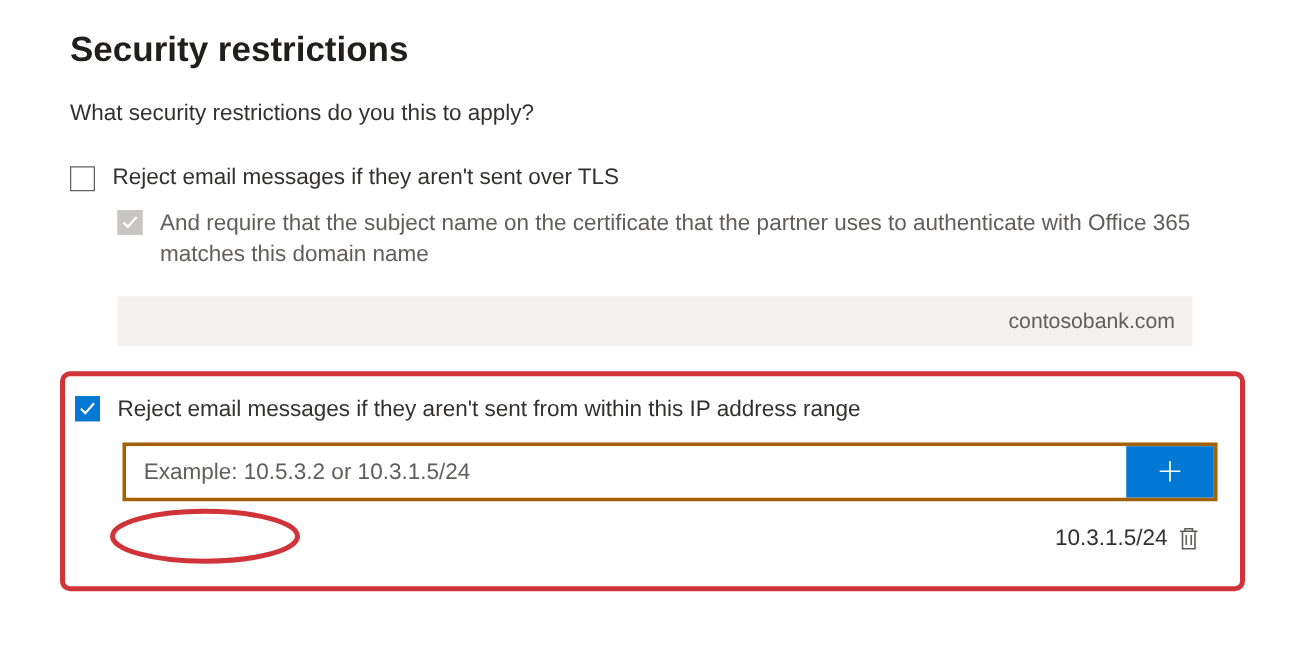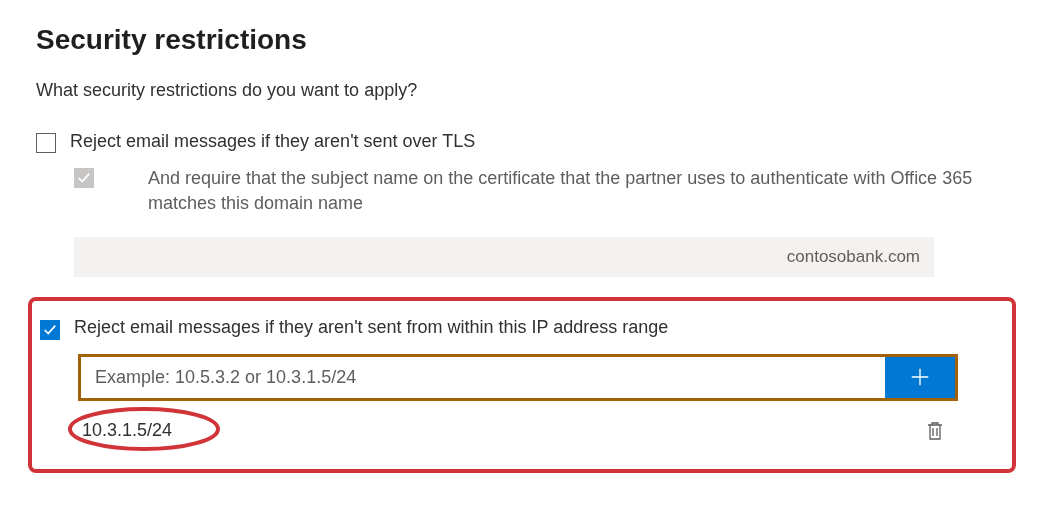--- a/index.html
+++ b/index.html
@@ -8,21 +8,21 @@
     body {
       margin: 0;
       padding: 0;
       font-family: 'Segoe UI', Tahoma, Geneva, Verdana, sans-serif;
       font-size: 16px;
       color: #323130;
       background: #ffffff;
       width: 1052px;
     }
     .container {
-      padding: 24px 36px;
+      padding: 24px 56px;
       position: relative;
     }
     h1 {
       font-size: 28px;
       font-weight: 700;
       margin: 0 0 24px 0;
       color: #201f1e;
     }
     .subtitle {
       font-size: 18px;
@@ -66,21 +66,20 @@
       line-height: 1.4;
     }
     .sub-section {
       margin-left: 38px;
       margin-top: 8px;
     }
     .sub-option {
       display: flex;
       align-items: flex-start;
       margin-bottom: 14px;
-      gap: 40px;
     }
     .sub-option .option-label {
       color: #605e5c;
     }
     .domain-input {
       width: 100%;
       max-width: 860px;
       padding: 10px 14px;
       font-size: 17px;
       color: #605e5c;
@@ -96,21 +95,21 @@
       border-radius: 8px;
       padding: 14px 18px 24px 2px;
       margin-top: 20px;
       margin-left: -8px;
     }
     .ip-section-inner {
       padding-left: 6px;
     }
     .ip-option-row {
       display: flex;
-      align-items: flex-end;
+      align-items: flex-start;
       margin-bottom: 14px;
     }
     .ip-input-row {
       display: flex;
       margin-left: 38px;
       border: 3px solid #a16207;
       width: calc(100% - 38px);
       max-width: 880px;
     }
     .ip-input {
@@ -133,21 +132,21 @@
       justify-content: center;
       cursor: pointer;
     }
     .add-button svg {
       width: 22px;
       height: 22px;
     }
     .ip-entry-row {
       display: flex;
       align-items: center;
-      justify-content: space-between;
+      justify-content: flex-end;
       margin-left: 38px;
       margin-top: 16px;
       max-width: 880px;
       padding-right: 10px;
       position: relative;
     }
     .ip-entry-value {
       font-size: 18px;
       color: #323130;
       position: relative;
@@ -177,21 +176,21 @@
       z-index: 1;
     }
   </style>
 </head>
 <body>
 
 <div class="container">
 
   <h1>Security restrictions</h1>
 
-  <div class="subtitle">What security restrictions do you want to apply?</div>
+  <div class="subtitle">What security restrictions do you this to apply?</div>
 
   <div class="option-row">
     <div class="checkbox"></div>
     <div class="option-label">Reject email messages if they aren't sent over TLS</div>
   </div>
 
   <div class="sub-section">
     <div class="sub-option">
       <div class="checkbox disabled">
         <svg viewBox="0 0 16 16">

